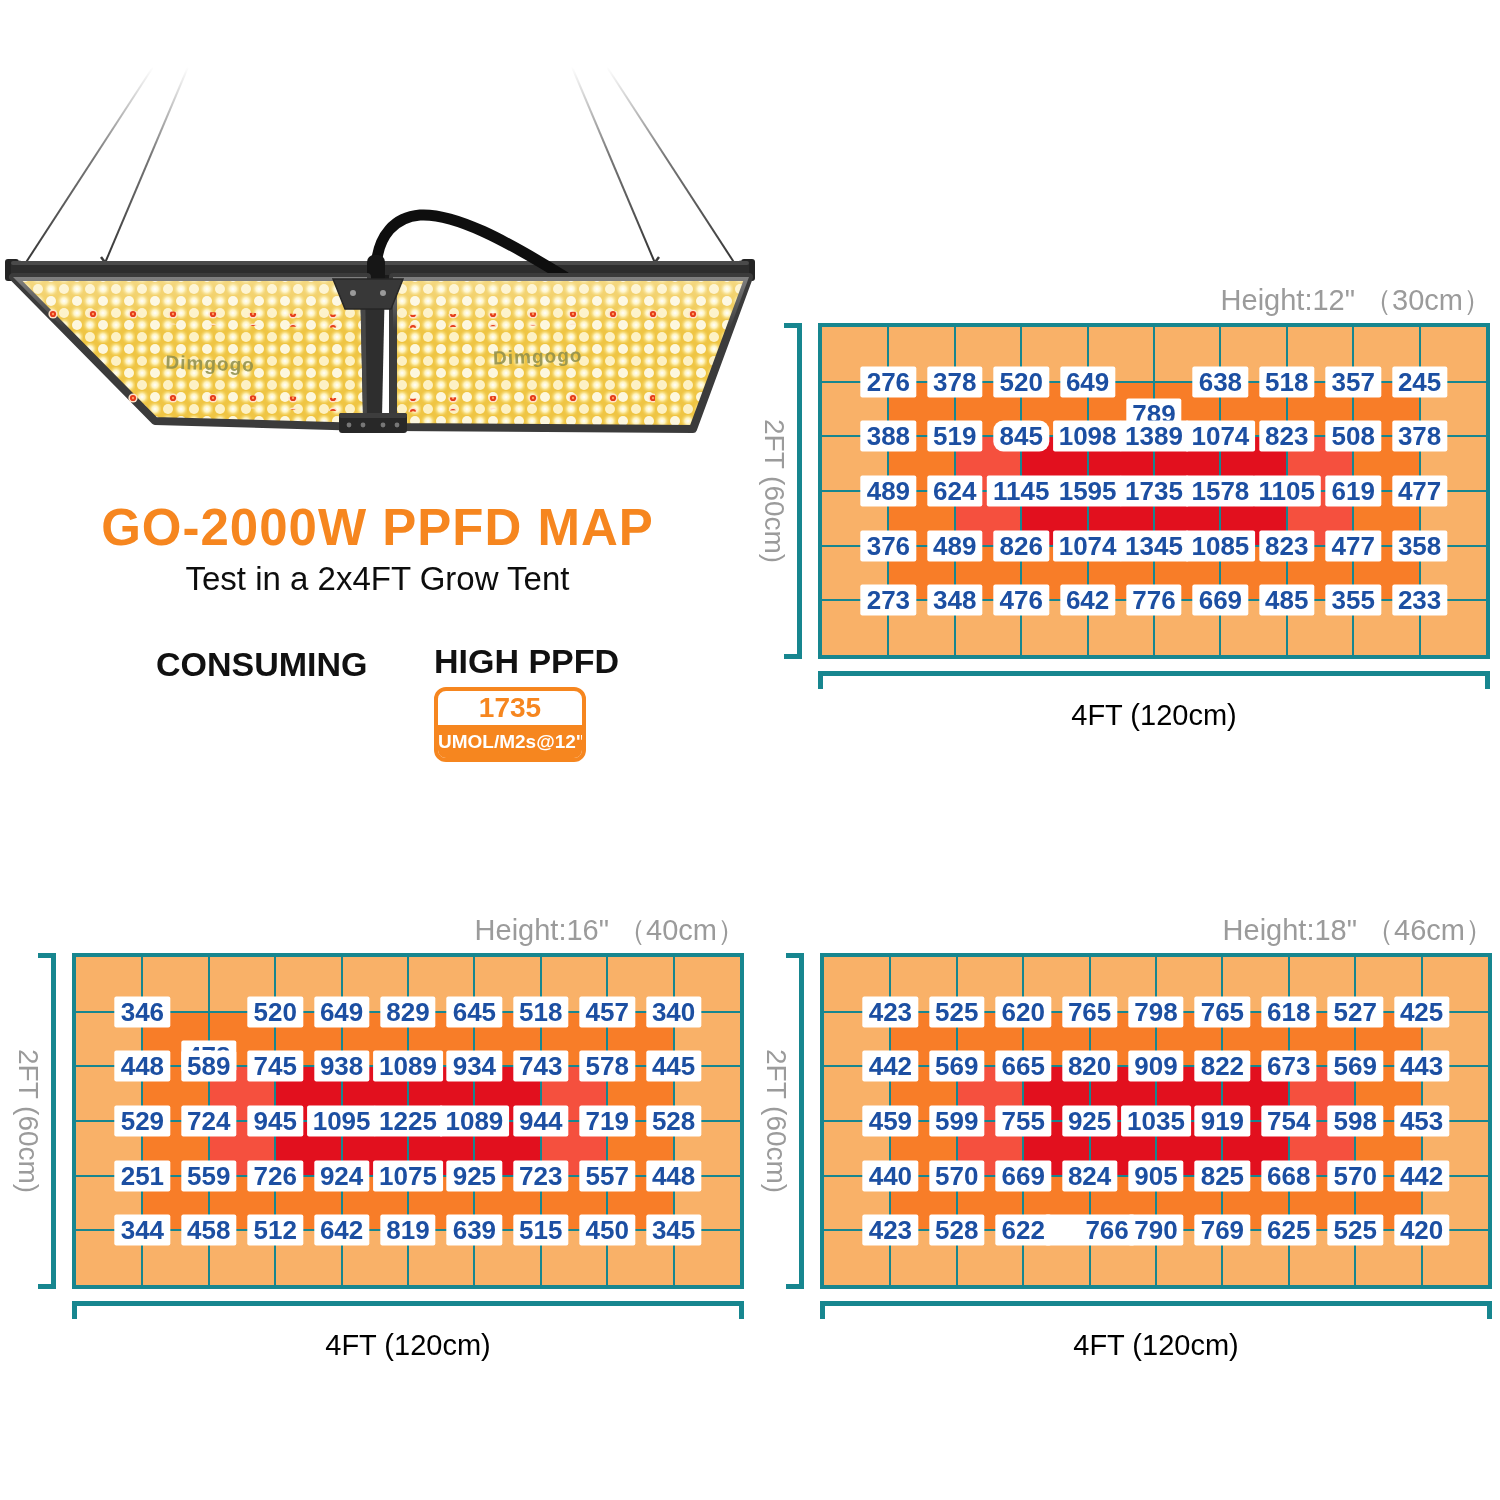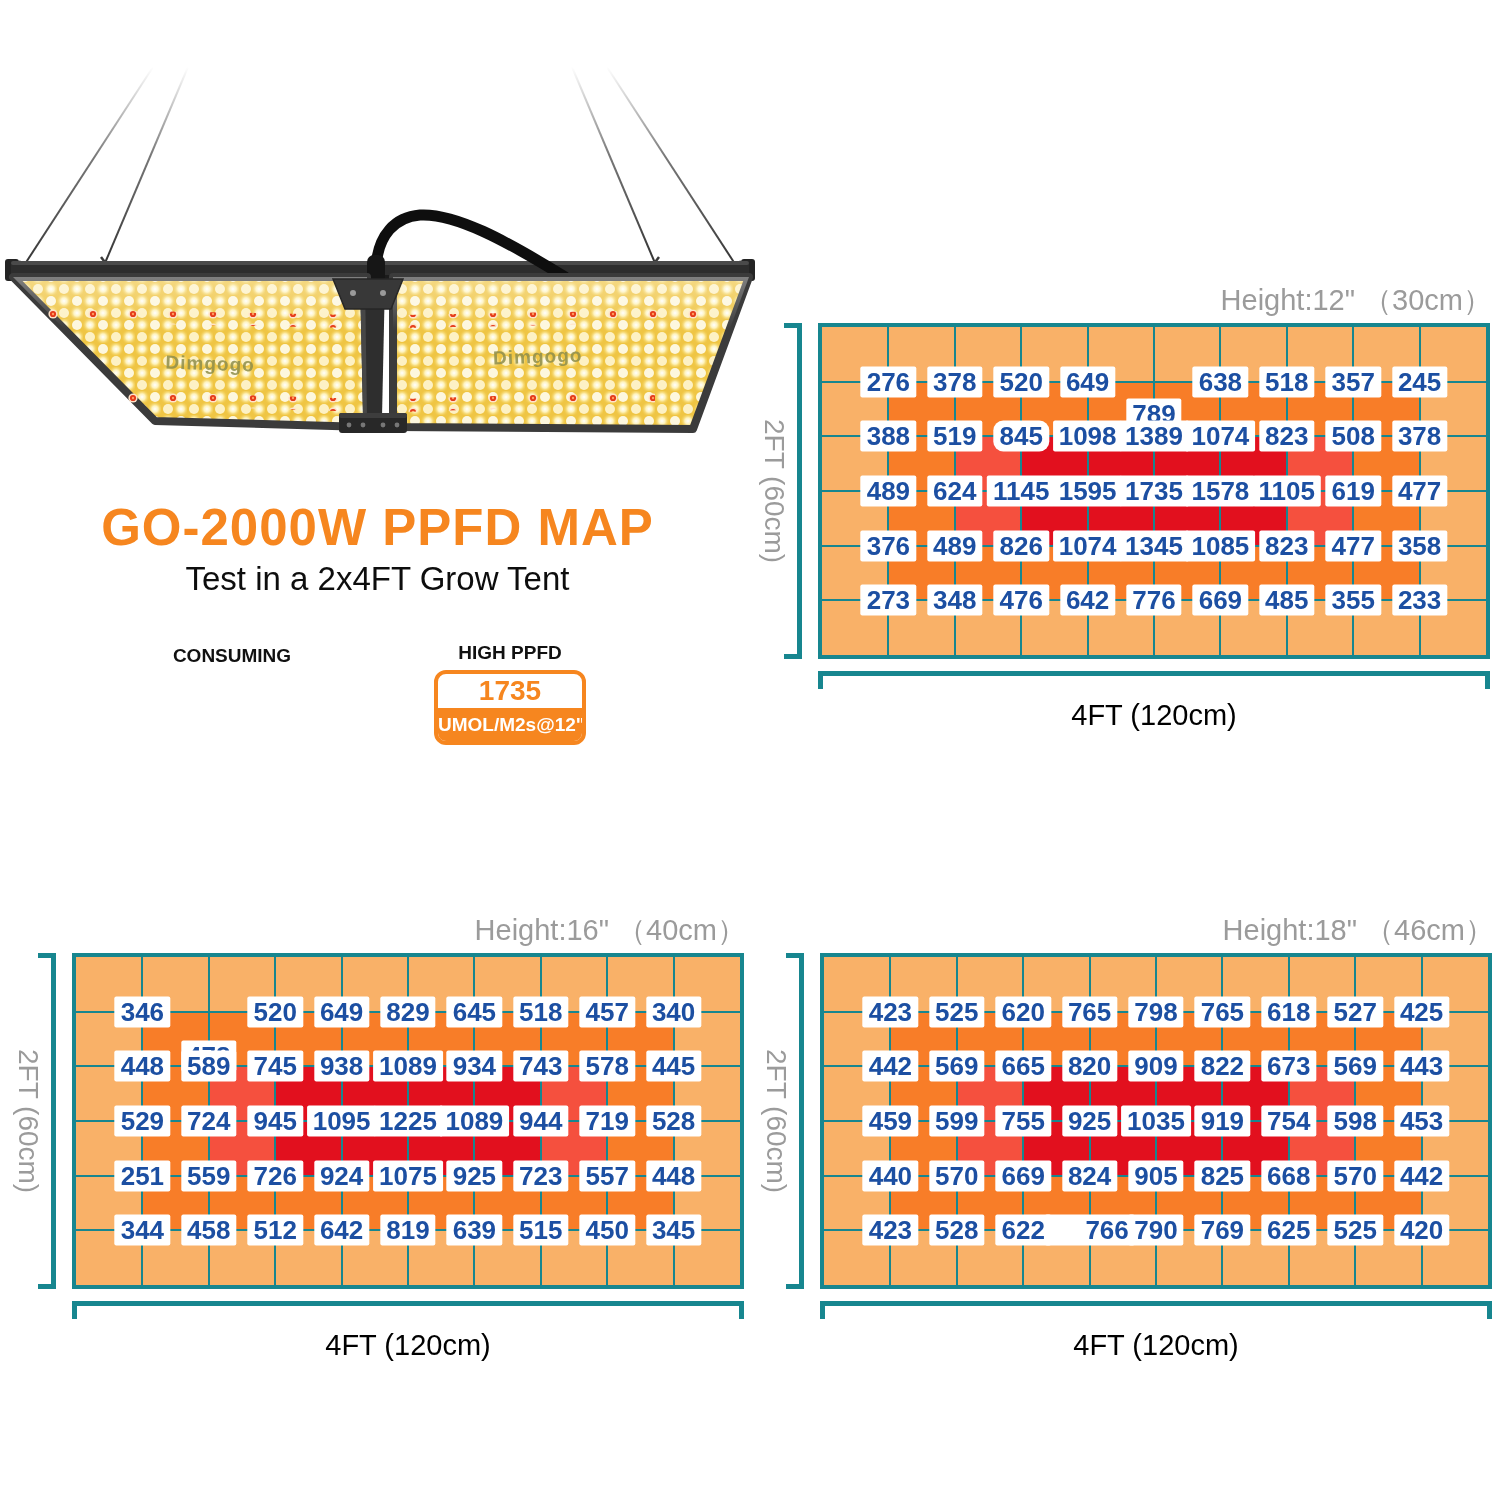--- a/index.html
+++ b/index.html
@@ -14,21 +14,21 @@
   .main-title{
     position:absolute;left:0;top:498px;width:755px;text-align:center;
     font-size:51px;font-weight:bold;color:#F6861F;letter-spacing:1px;white-space:nowrap;
   }
   .sub-title{
     position:absolute;left:0;top:560px;width:755px;text-align:center;
     font-size:33px;color:#0d0d0d;
   }
   
   .badge{position:absolute;text-align:center;}
-  .badge-heading{font-size:19px;font-weight:bold;color:#111;letter-spacing:0px;white-space:nowrap;}
+  .badge-heading{font-size:34px;font-weight:bold;color:#111;letter-spacing:0px;white-space:nowrap;}
   .badge-box{
     margin-top:6px;border:4px solid #F6861F;border-radius:12px;overflow:hidden;
     background:#fff;box-sizing:border-box;
   }
   .badge-top{height:34px;line-height:34px;color:#F6861F;font-weight:bold;font-size:28px;}
   .badge-bottom{height:33px;line-height:33px;background:#F6861F;color:#fff;font-weight:bold;font-size:27px;letter-spacing:4px;}
   .badge-bottom.small{font-size:19px;letter-spacing:0;}
   #badge-consuming{left:156px;top:645px;width:152px;}
   #badge-ppfd{left:434px;top:642px;width:152px;}
   

